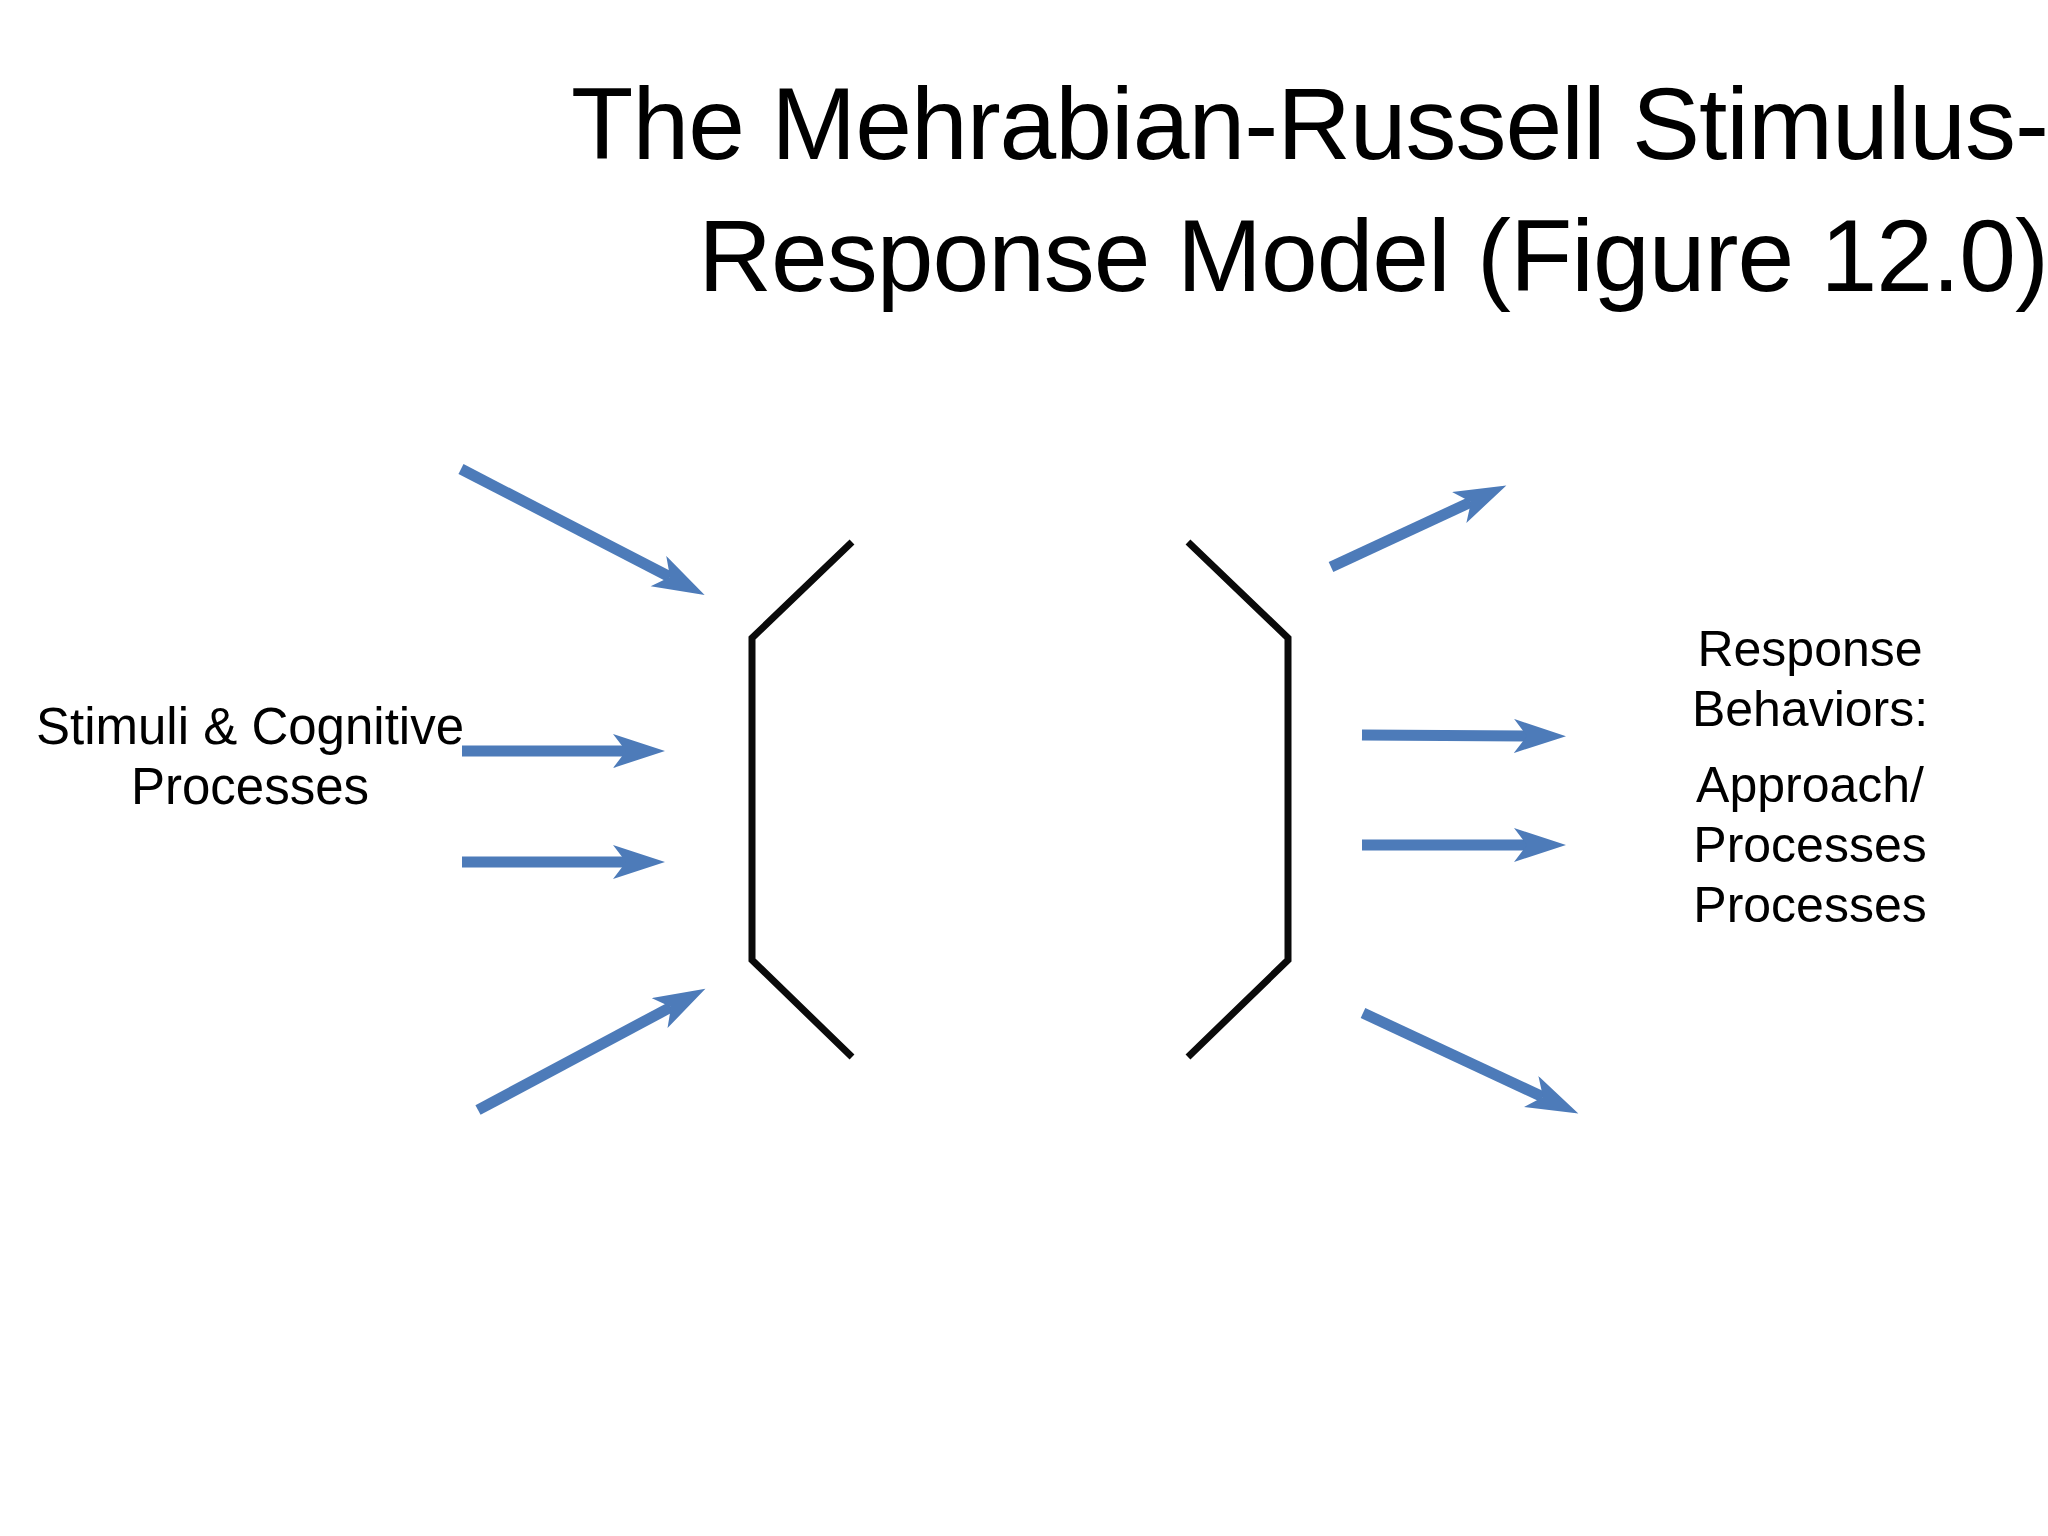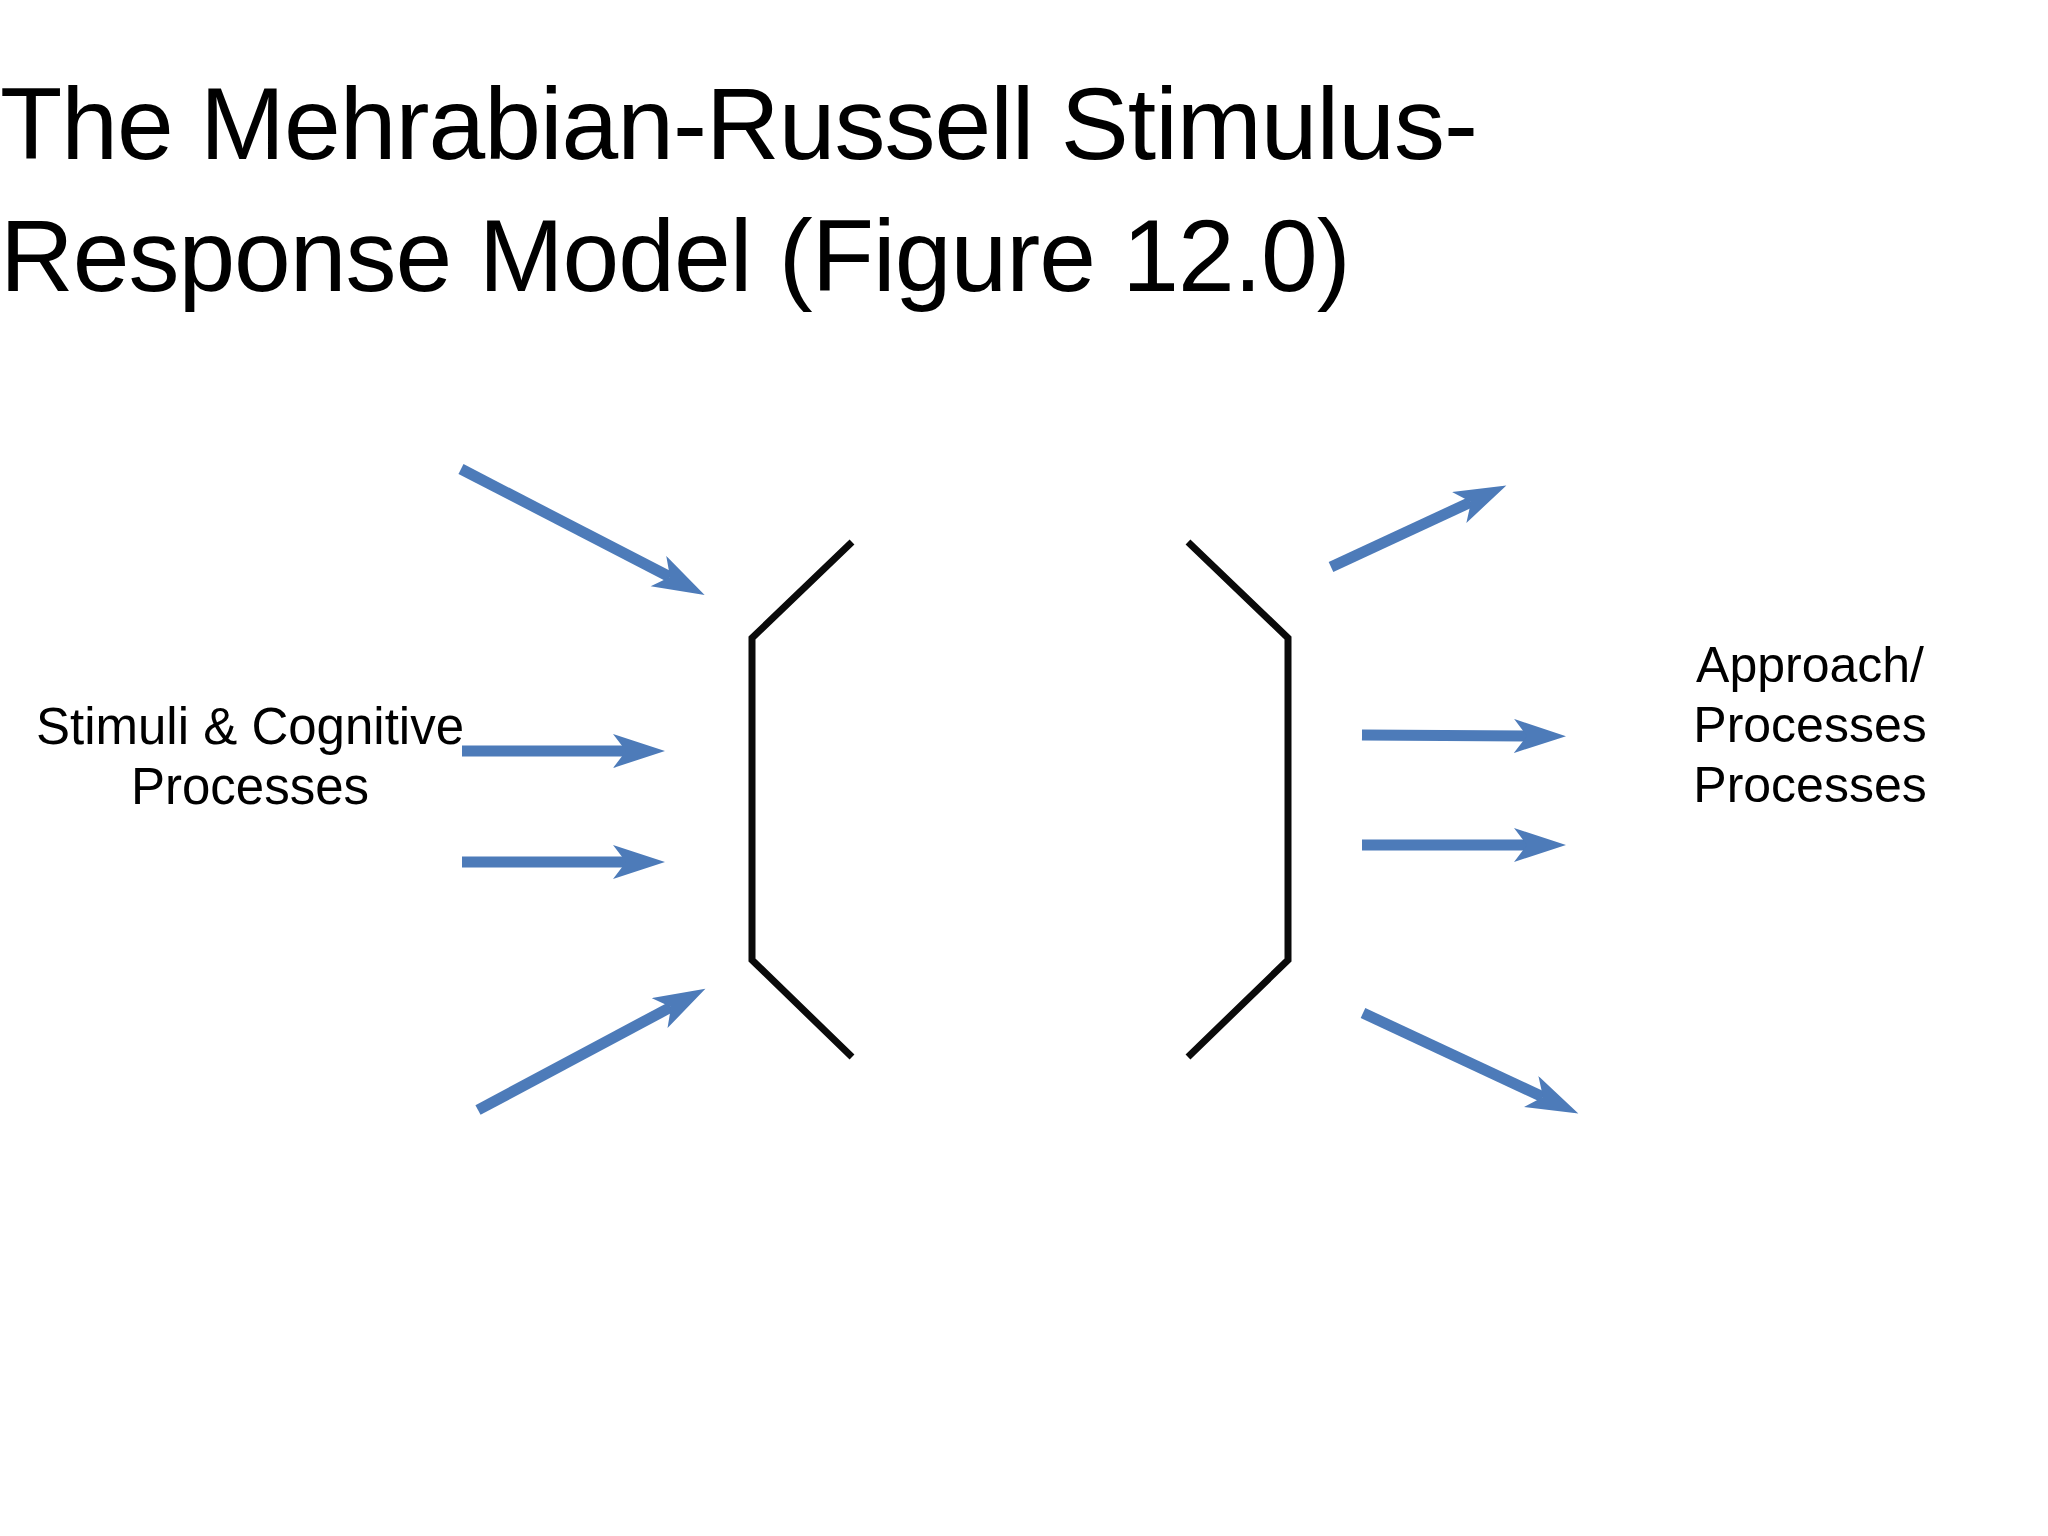--- a/index.html
+++ b/index.html
@@ -21,21 +21,21 @@
     left: 0;
     top: 0;
     width: 2048px;
     height: 1536px;
   }
   .title {
     position: absolute;
     left: 0;
     top: 58px;
     width: 2048px;
-    text-align: left;
+    text-align: right;
     font-size: 102px;
     line-height: 132px;
     letter-spacing: -1px;
     font-weight: 400;
     white-space: nowrap;
   }
   .label {
     position: absolute;
     text-align: center;
     font-weight: 400;
@@ -96,20 +96,24 @@
     <path d="M1363,1013 L1543,1097" stroke-width="11" fill="none" marker-end="url(#stealth)" stroke="#4D7BB9"></path>
   </svg>
 
   <div class="label label-left">
     <div class="line">Stimuli &amp; Cognitive</div>
     <div class="line">Processes</div>
   </div>
 
 
   <div class="label label-right">
+    <div class="para1">
+      <div class="line">Response</div>
+      <div class="line">Behaviors:</div>
+    </div>
     <div class="para2">
       <div class="line">Approach/</div>
       <div class="line">Processes</div>
       <div class="line">Processes</div>
     </div>
   </div>
 
 </div>
 
 </body></html>

